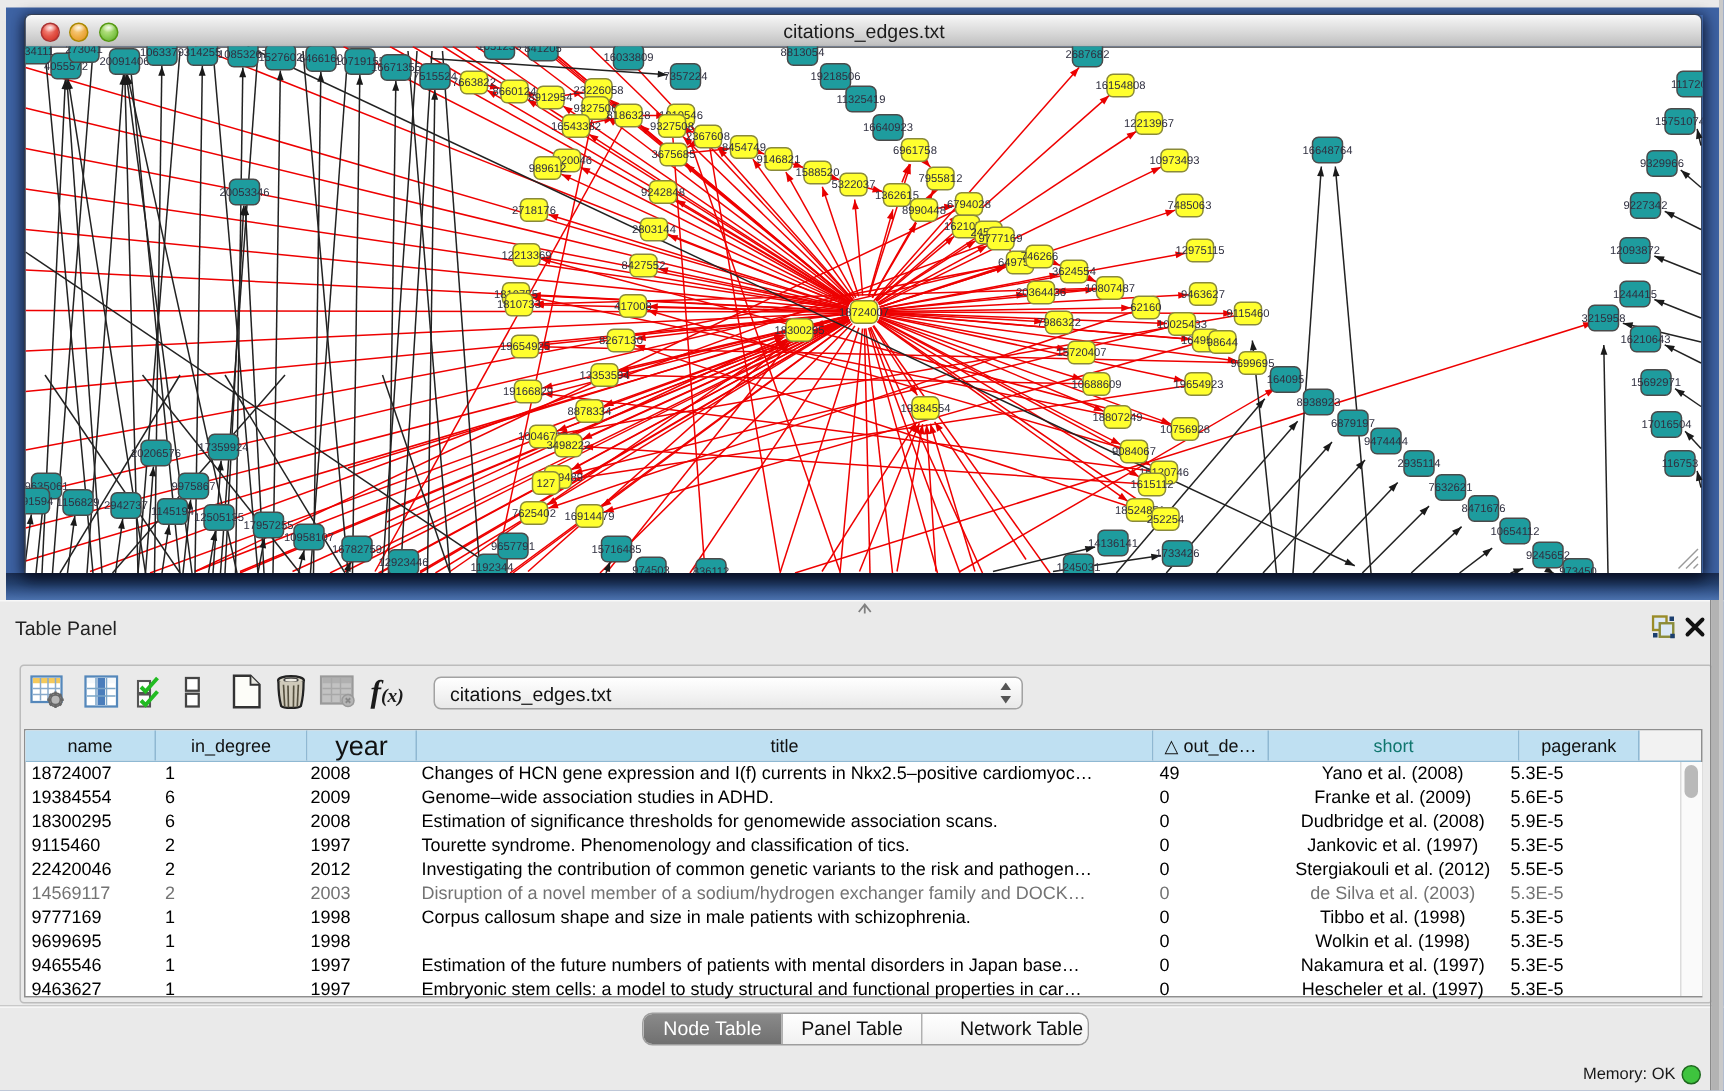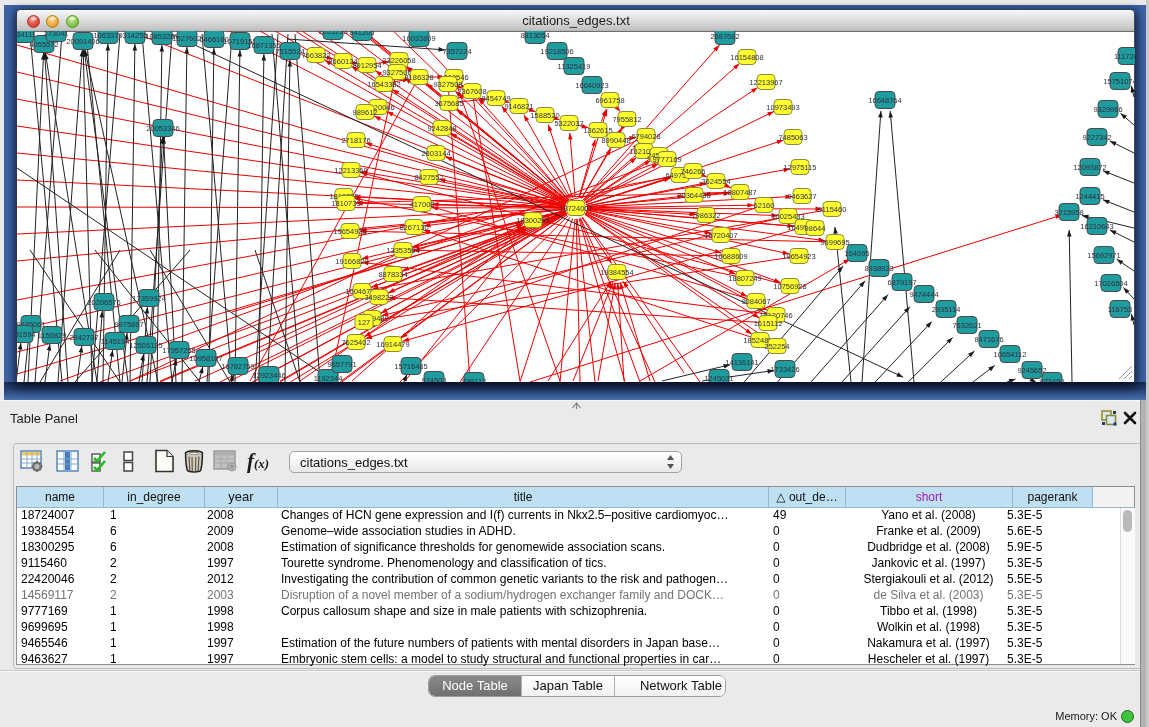--- a/index.html
+++ b/index.html
@@ -855,24 +855,24 @@
   <svg class="abs" style="right:6px;top:3px" width="9" height="15">
       <path d="M4.5,0 L8,5 L1,5 Z" fill="#555"></path>
       <path d="M4.5,14 L8,9 L1,9 Z" fill="#555"></path>
     </svg>
 </div>
 
 <div class="abs" style="left:16px;top:486px;width:1119px;height:179px;border:1px solid #8e8e8e;background:#fff;box-sizing:border-box;">
   <div class="abs" style="left:0;top:0;width:1117px;height:20px;background:#f2f2f2;border-bottom:1px solid #8fb8d2;">
       <div style="position:absolute;left:0px;top:0;width:87px;height:20px;background:#bfe0f2;border-right:1px solid #8fb8d2;box-sizing:border-box;text-align:center;line-height:20px;font-size:12px;color:#111;">name</div>
 <div style="position:absolute;left:87px;top:0;width:101px;height:20px;background:#bfe0f2;border-right:1px solid #8fb8d2;box-sizing:border-box;text-align:center;line-height:20px;font-size:12px;color:#111;">in_degree</div>
-<div style="position:absolute;left:188px;top:0;width:73px;height:20px;background:#bfe0f2;border-right:1px solid #8fb8d2;box-sizing:border-box;text-align:center;line-height:20px;font-size:13px;color:#111;">year</div>
+<div style="position:absolute;left:188px;top:0;width:73px;height:20px;background:#bfe0f2;border-right:1px solid #8fb8d2;box-sizing:border-box;text-align:center;line-height:20px;font-size:18px;color:#111;">year</div>
 <div style="position:absolute;left:261px;top:0;width:491px;height:20px;background:#bfe0f2;border-right:1px solid #8fb8d2;box-sizing:border-box;text-align:center;line-height:20px;font-size:12px;color:#111;">title</div>
 <div style="position:absolute;left:752px;top:0;width:77px;height:20px;background:#bfe0f2;border-right:1px solid #8fb8d2;box-sizing:border-box;text-align:center;line-height:20px;font-size:12px;color:#111;">△ out_de…</div>
-<div style="position:absolute;left:829px;top:0;width:167px;height:20px;background:#bfe0f2;border-right:1px solid #8fb8d2;box-sizing:border-box;text-align:center;line-height:20px;font-size:12px;color:#a21caf;">short</div>
+<div style="position:absolute;left:829px;top:0;width:167px;height:20px;background:#bfe0f2;border-right:1px solid #8fb8d2;box-sizing:border-box;text-align:center;line-height:20px;font-size:12px;color:#0f766e;">short</div>
 <div style="position:absolute;left:996px;top:0;width:80px;height:20px;background:#bfe0f2;border-right:1px solid #8fb8d2;box-sizing:border-box;text-align:center;line-height:20px;font-size:12px;color:#111;">pagerank</div>
     </div>
 
   <div class="abs" style="left:1103px;top:21px;width:14px;height:156px;background:#fafafa;border-left:1px solid #dcdcdc;">
     <div class="abs" style="left:2px;top:2px;width:9px;height:22px;border-radius:5px;background:#b9b9b9;"></div>
   </div>
 </div>
 <div style="position:absolute;left:16px;top:507px;width:1104px;height:16px;font-size:12px;color:#000;">
     <span style="position:absolute;left:5px;top:1px;">18724007</span>
     <span style="position:absolute;left:94px;top:1px;">1</span>
@@ -961,21 +961,21 @@
     <span style="position:absolute;left:757px;top:1px;">0</span>
     <span style="position:absolute;left:829px;top:1px;width:167px;text-align:center;">Hescheler et al. (1997)</span>
     <span style="position:absolute;left:991px;top:1px;">5.3E-5</span>
   </div>
 
 <div class="abs" style="left:0;top:670px;width:1149px;height:1px;background:#c9c9c9;"></div>
 <div class="abs" style="left:0;top:671px;width:1149px;height:1px;background:#f6f6f6;"></div>
 
 <div class="abs" style="left:428px;top:675px;width:296px;height:20px;border:1px solid #9e9e9e;border-radius:7px;overflow:hidden;background:#fff;font-size:13px;">
   <div class="abs" style="left:0;top:0;width:92px;height:20px;background:linear-gradient(180deg,#8a8a8a,#707070);color:#fff;text-align:center;line-height:20px;">Node Table</div>
-  <div class="abs" style="left:92px;top:0;width:93px;height:20px;background:linear-gradient(180deg,#ffffff,#f1f1f1);color:#111;text-align:center;line-height:20px;border-left:1px solid #b0b0b0;box-sizing:border-box;">Japan Table</div>
+  <div class="abs" style="left:92px;top:0;width:93px;height:20px;background:linear-gradient(180deg,#ffffff,#f1f1f1);color:#111;text-align:center;line-height:20px;border-left:1px solid #b0b0b0;box-sizing:border-box;">Panel Table</div>
   <div class="abs" style="left:185px;top:0;width:111px;height:20px;background:linear-gradient(180deg,#ffffff,#f1f1f1);color:#111;text-align:center;line-height:20px;border-left:1px solid #b0b0b0;box-sizing:border-box;padding-left:22px;">Network Table</div>
 </div>
 
 <div class="abs" style="left:1000px;top:710px;width:117px;text-align:right;font-size:11px;color:#1a1a1a;">Memory: OK</div>
 <div class="abs" style="left:1121px;top:710px;width:11px;height:11px;border-radius:50%;background:#3ec43e;border:1px solid #1e681e;"></div>
 
 <div class="abs" style="left:1146px;top:0;width:3px;height:727px;background:#c9c9c9;"></div>
 <div class="abs" style="left:1140px;top:400px;width:1px;height:327px;background:#8a8a8a;"></div>
 <div class="abs" style="left:1141px;top:400px;width:5px;height:327px;background:#b3b3b3;"></div>
 

